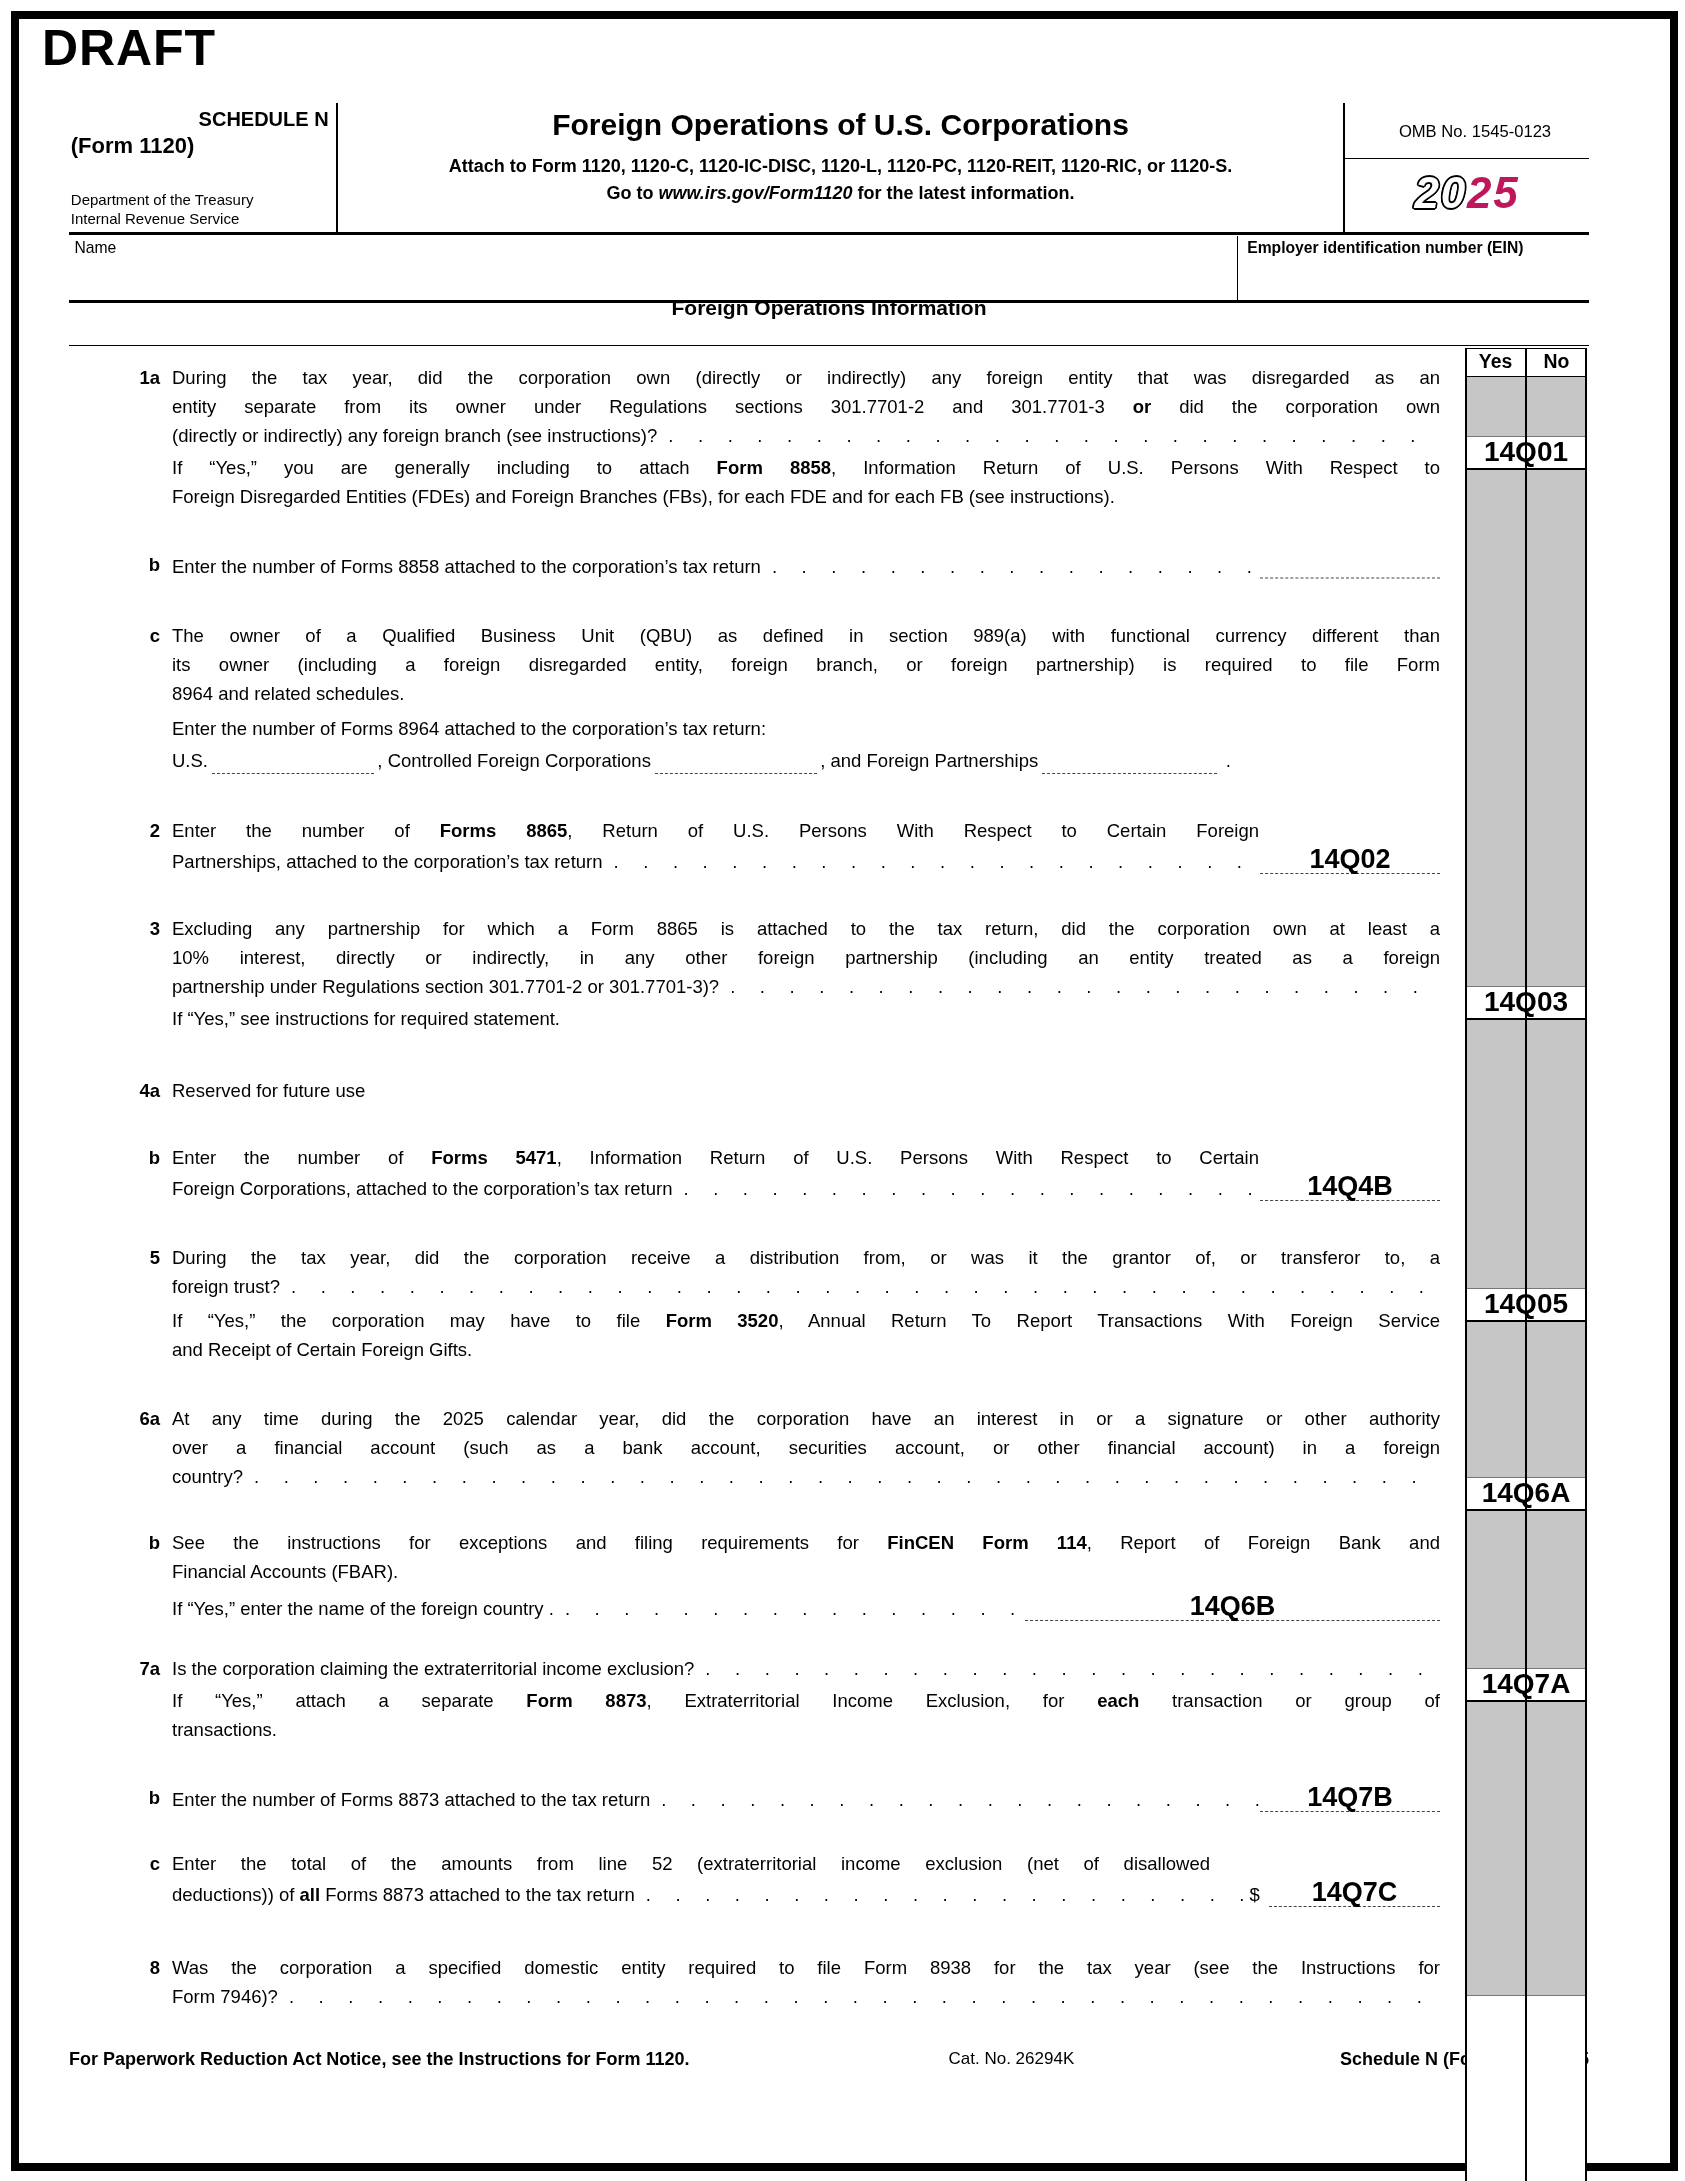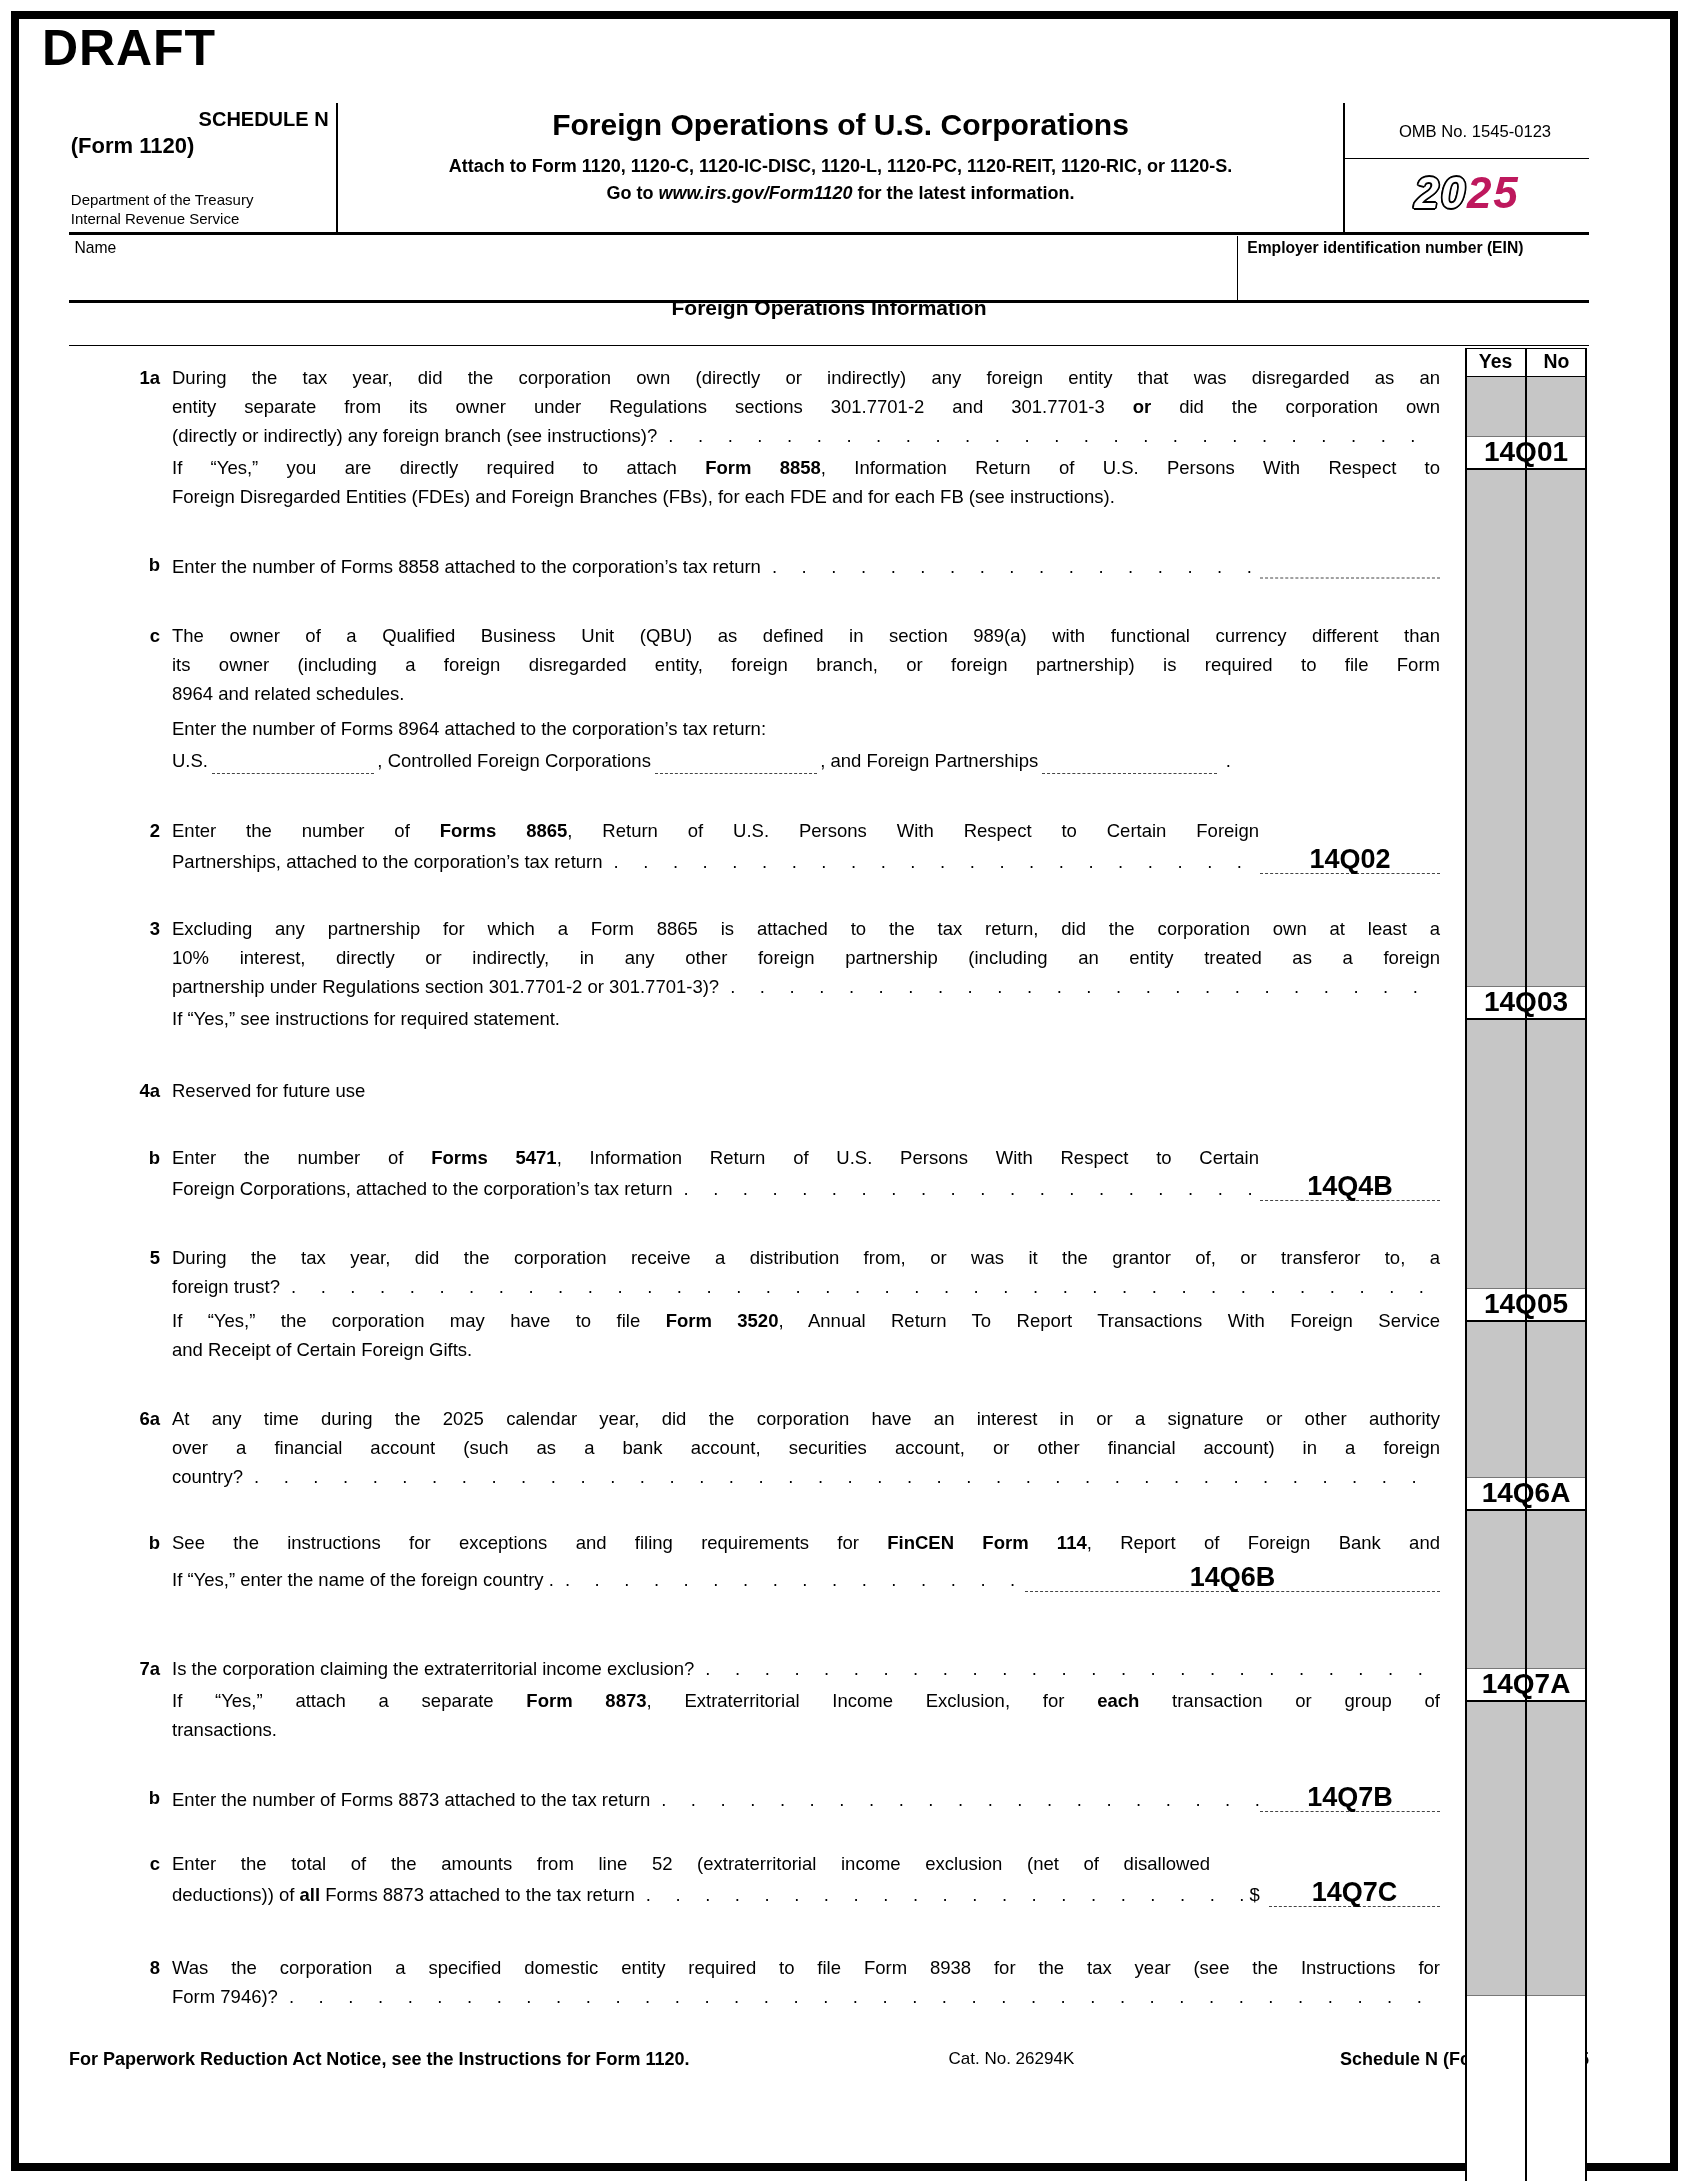--- a/index.html
+++ b/index.html
@@ -147,21 +147,21 @@
   <div class="q" style="top:16.6px">
     <span class="qnum">1a</span>
     <div class="ln j"><span>During the tax year, did the corporation own (directly or indirectly) any foreign entity that was disregarded as an</span></div>
     <div class="ln j"><span>entity separate from its owner under Regulations sections 301.7701-2 and 301.7701-3 </span><span class="b">or</span><span> did the corporation own</span></div>
     <div class="ln dotline">
       <span class="lt"><span>(directly or indirectly) any foreign branch (see instructions)?</span></span>
       <span class="dots">. . . . . . . . . . . . . . . . . . . . . . . . . . . . . . . . . . . . . . . . . . . . . .</span>
     </div>
   </div>
   <div class="q" style="top:107px">
-    <div class="ln j"><span>If “Yes,” you are directly required to attach </span><span class="b">Form 8858</span><span>, Information Return of U.S. Persons With Respect to</span></div>
+    <div class="ln j"><span>If “Yes,” you are generally including to attach </span><span class="b">Form 8858</span><span>, Information Return of U.S. Persons With Respect to</span></div>
     <div class="ln"><span>Foreign Disregarded Entities (FDEs) and Foreign Branches (FBs), for each FDE and for each FB (see instructions).</span></div>
   </div>
 
   <div class="q" style="top:204px">
     <span class="qnum">b</span>
     <div class="ln dotline">
       <span class="lt"><span>Enter the number of Forms 8858 attached to the corporation’s tax return</span></span>
       <span class="dots">. . . . . . . . . . . . . . . . . . . . . . . . . . . . . . . . . . . . . . . . . . . . . .</span>
       <span class="fill w195 empty"></span>
     </div>
@@ -235,20 +235,21 @@
     <div class="ln j"><span>over a financial account (such as a bank account, securities account, or other financial account) in a foreign</span></div>
     <div class="ln dotline">
       <span class="lt"><span>country?</span></span>
       <span class="dots">. . . . . . . . . . . . . . . . . . . . . . . . . . . . . . . . . . . . . . . . . . . . . .</span>
     </div>
   </div>
 
   <div class="q" style="top:1182px">
     <span class="qnum">b</span>
     <div class="ln j"><span>See the instructions for exceptions and filing requirements for </span><span class="b">FinCEN Form 114</span><span>, Report of Foreign Bank and</span></div>
+    <div class="ln"><span>Financial Accounts (FBAR).</span></div>
     <div class="ln dotline m6">
       <span class="lt"><span>If “Yes,” enter the name of the foreign country .</span></span>
       <span class="dots">. . . . . . . . . . . . . . . . . . . . . . . . . . . . . . . . . . . . . . . . . . . . . .</span>
       <span class="fill w450">14Q6B</span>
     </div>
   </div>
 
   <div class="q" style="top:1308px">
     <span class="qnum">7a</span>
     <div class="ln dotline">

